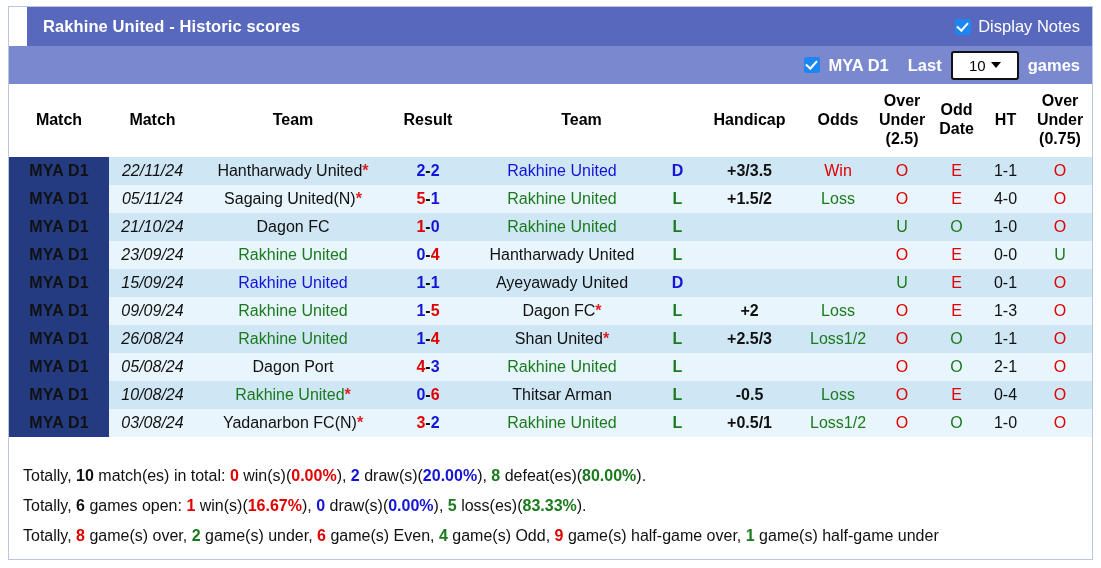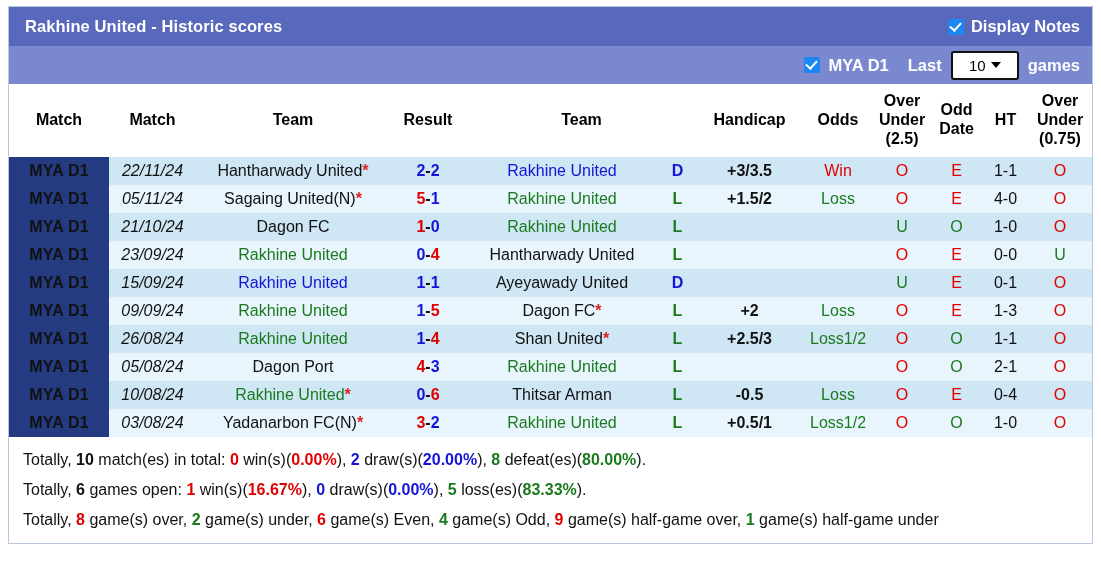--- a/index.html
+++ b/index.html
@@ -28,37 +28,38 @@
   }
 
   
   .titlebar {
     height: 39px;
     background: #5768bd;
     display: flex;
     align-items: center;
     padding: 0 12px 0 16px;
     box-sizing: border-box;
+    margin-left: 18px;
   }
   .title-text {
     color: #ffffff;
     font-size: 16.5px;
     font-weight: bold;
     letter-spacing: .1px;
   }
   .titlebar-right {
     margin-left: auto;
     display: flex;
     align-items: center;
     gap: 7px;
   }
   .notes-label {
     color: #ffffff;
     font-size: 16.5px;
-    font-weight: bold;
+    font-weight: normal;
   }
 
   
   .cb {
     width: 16px;
     height: 16px;
     background: #1e86f0;
     border-radius: 2px;
     position: relative;
     display: inline-block;
@@ -176,21 +177,21 @@
   col.c-hcp   { width: 105px; }
   col.c-odds  { width: 72px; }
   col.c-ou25  { width: 56px; }
   col.c-oe    { width: 53px; }
   col.c-ht    { width: 45px; }
   col.c-ou075 { width: 64px; }
 
   
   .footer {
     background: #ffffff;
-    padding: 8px 10px 8px 14px;
+    padding: 24px 10px 8px 14px;
     box-sizing: border-box;
   }
   .footer .line {
     font-size: 16px;
     color: #111111;
     line-height: 1.88;
     white-space: nowrap;
   }
 </style>
 </head>

